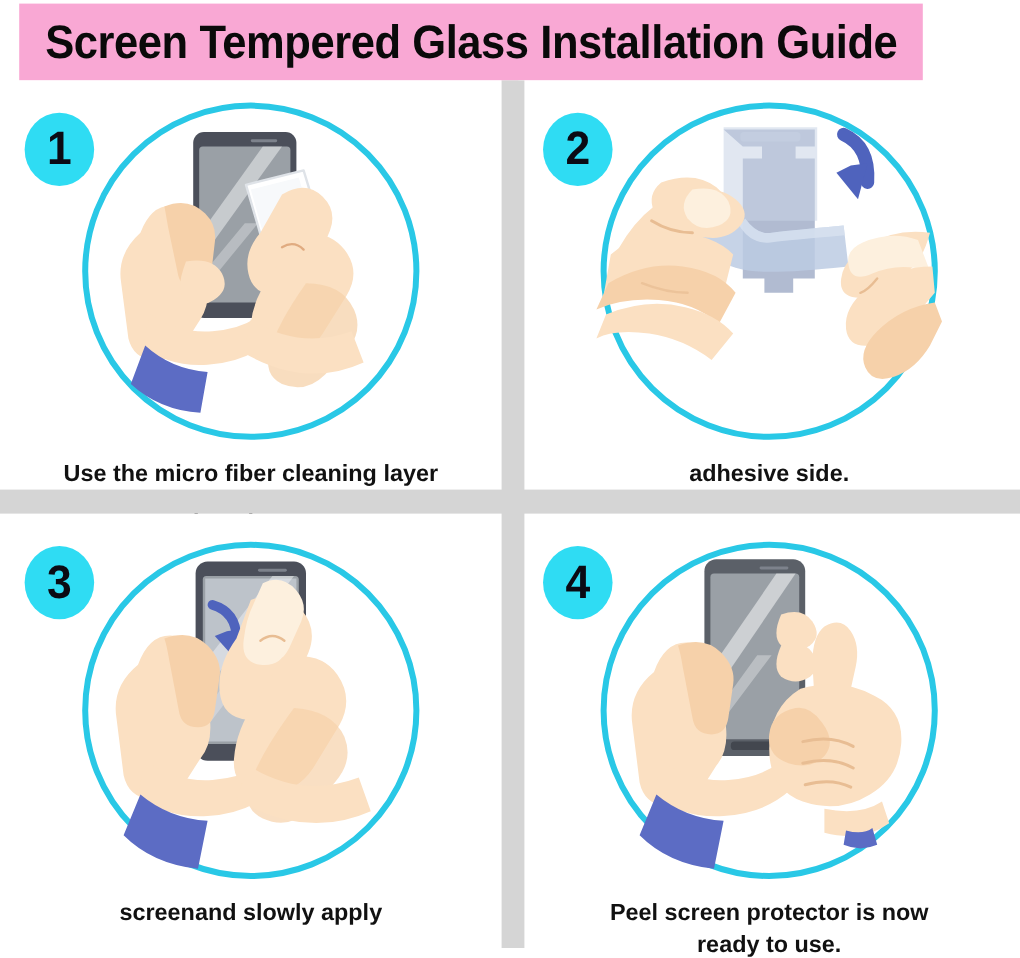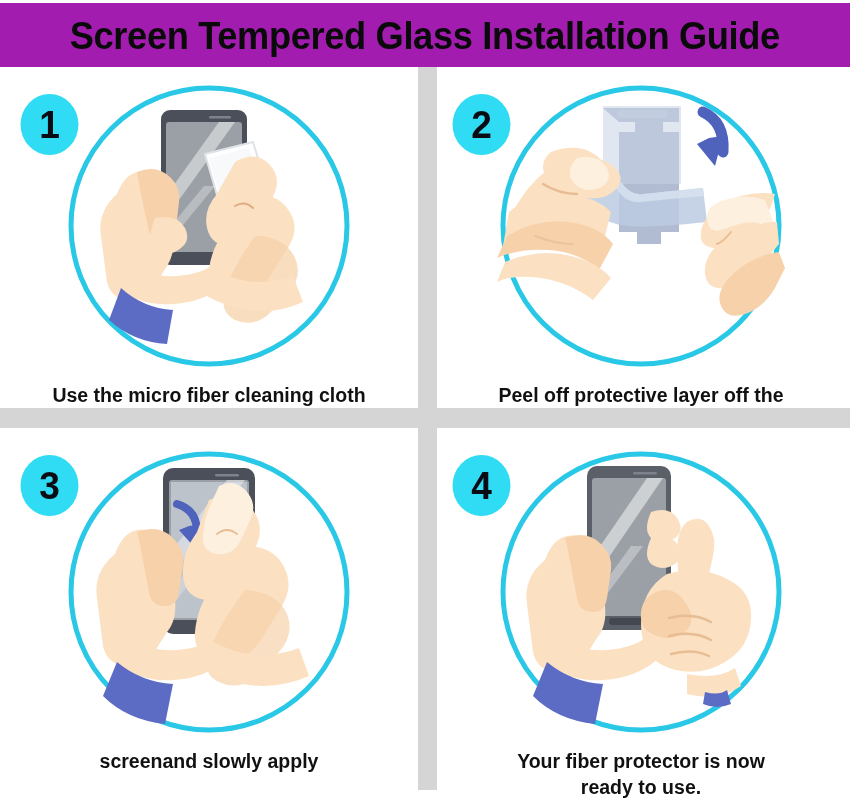--- a/index.html
+++ b/index.html
@@ -12,25 +12,25 @@
     width: 850px;
     height: 798px;
     overflow: hidden;
     font-family: "Liberation Sans", "DejaVu Sans", sans-serif;
     position: relative;
   }
 
   
   .header-bar {
     position: absolute;
-    left: 0;
+    left: 16px;
     top: 3px;
-    width: 850px;
+    width: 753px;
     height: 64px;
-    background: #a21caf;
+    background: #f9a8d4;
     display: flex;
     align-items: center;
     justify-content: center;
   }
   .header-title {
     font-size: 39px;
     font-weight: bold;
     color: #0a0a0a;
     letter-spacing: -0.4px;
     transform: scaleX(0.93);
@@ -160,21 +160,21 @@
           <path d="M176 86 q20 -12 34 2 q12 12 6 28 l-14 34 q-8 20 -30 20 q-20 0 -24 -18 q-4 -18 10 -34 Z" fill="#fbe0c2"></path>
           <path d="M186 120 q28 -6 42 12 q14 18 2 38 l-20 32 q-14 22 -40 18 q-22 -4 -20 -26 q2 -22 18 -42 Z" fill="#fbe0c2"></path>
           <path d="M196 160 q30 0 40 22 q8 18 -6 34 l-18 20 q-16 16 -36 8 q-16 -8 -10 -28 q6 -22 30 -56 Z" fill="#f6d1aa" opacity="0.75"></path>
           <path d="M150 190 q40 26 84 10 l10 26 q-48 22 -100 -8 Z" fill="#fbe0c2"></path>
           <path d="M176 130 q10 -6 18 2" stroke="#e0ab80" stroke-width="2" fill="none" stroke-linecap="round"></path>
         </g>
       </svg>
     </div>
 
     <div class="caption">
-      <span class="ln">Use the micro fiber cleaning cloth</span>
+      <span class="ln">Use the micro fiber cleaning layer</span>
       <span class="ln">to clean your phone screen.</span>
     </div>
   </div>
 
   <div class="panel panel-tr">
     <div class="badge badge-tr">2</div>
 
     <div class="illo-wrap">
       <svg width="300" height="300" viewBox="0 0 300 300">
         <circle cx="150" cy="150" r="138" fill="#ffffff" stroke="#29c8e6" stroke-width="5"></circle>
@@ -211,21 +211,20 @@
         </g>
 
         <g>
           <path d="M212 36 q22 10 20 40" stroke="#4f63bd" stroke-width="11" fill="none" stroke-linecap="round"></path>
           <path d="M218 62 l14 -2 l-8 30 l-18 -22 Z" fill="#4f63bd"></path>
         </g>
       </svg>
     </div>
 
     <div class="caption">
-      <span class="ln">Peel off protective layer off the</span>
       <span class="ln">adhesive side.</span>
     </div>
   </div>
 
   <div class="panel panel-bl">
     <div class="badge badge-tl">3</div>
 
     <div class="illo-wrap bot">
       <svg width="300" height="300" viewBox="0 0 300 300">
         <circle cx="150" cy="150" r="138" fill="#ffffff" stroke="#29c8e6" stroke-width="5"></circle>
@@ -304,21 +303,21 @@
           <path d="M178 176 q24 -6 42 4" stroke="#e8bd93" stroke-width="2.5" fill="none" stroke-linecap="round"></path>
           <path d="M178 194 q24 -6 42 4" stroke="#e8bd93" stroke-width="2.5" fill="none" stroke-linecap="round"></path>
           <path d="M180 212 q22 -6 38 2" stroke="#e8bd93" stroke-width="2.5" fill="none" stroke-linecap="round"></path>
           <path d="M196 232 q30 6 48 -6 l6 18 q-22 16 -54 8 Z" fill="#fbe0c2"></path>
           <path d="M214 250 q14 4 22 -2 l4 14 q-14 6 -28 0 Z" fill="#5c6cc4"></path>
         </g>
       </svg>
     </div>
 
     <div class="caption">
-      <span class="ln">Your fiber protector is now</span>
+      <span class="ln">Peel screen protector is now</span>
       <span class="ln">ready to use.</span>
     </div>
   </div>
 
   <div class="divider-h"></div>
   <div class="divider-v"></div>
 
 </div>
 
 </body></html>

